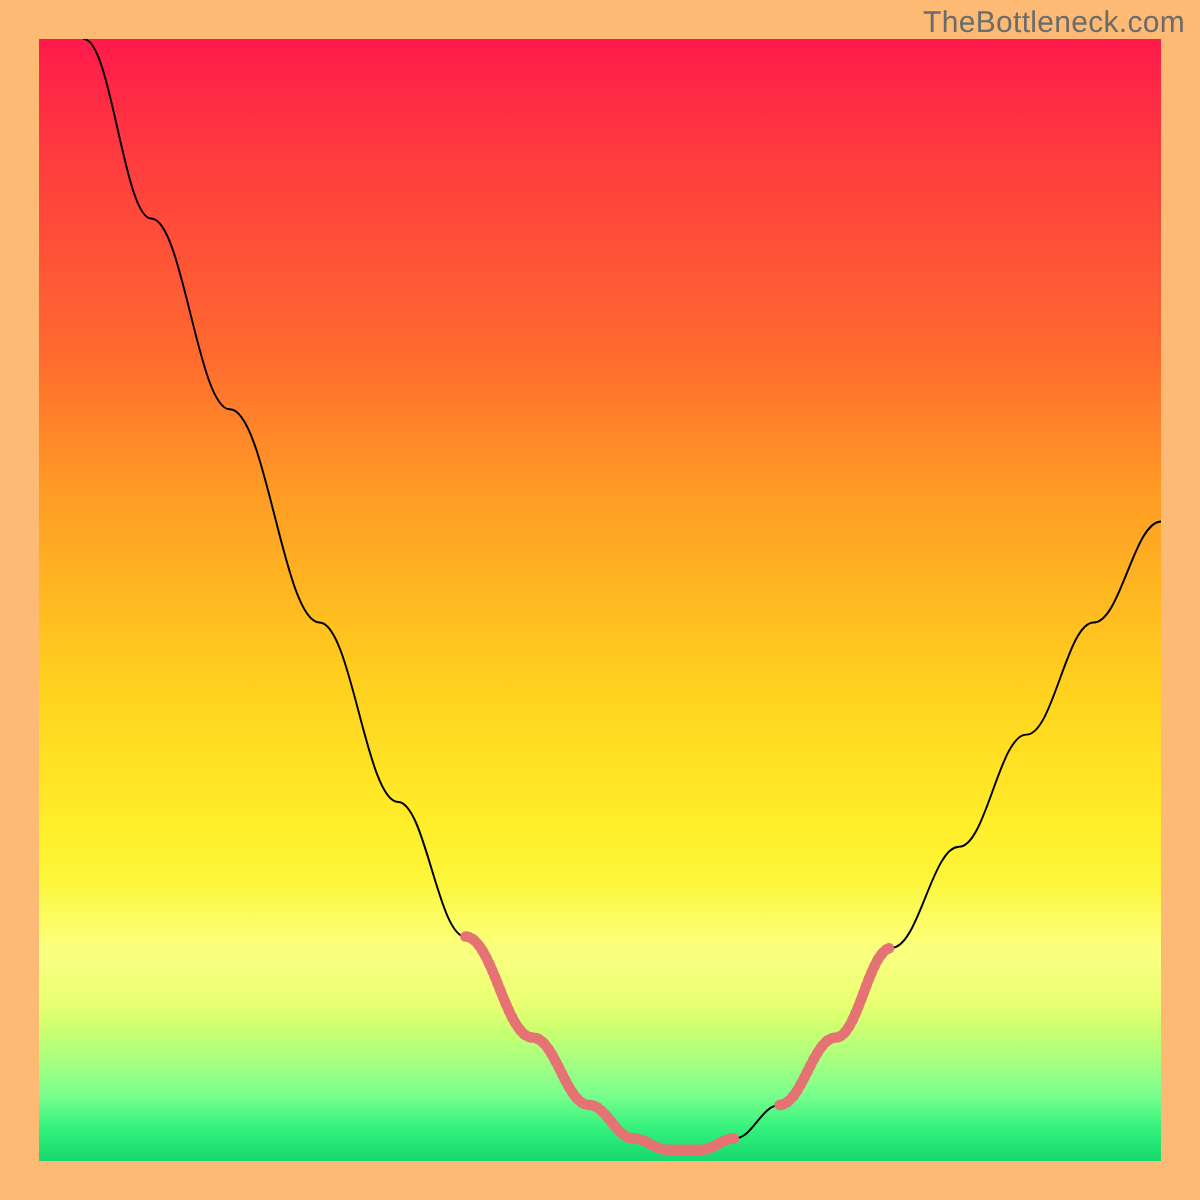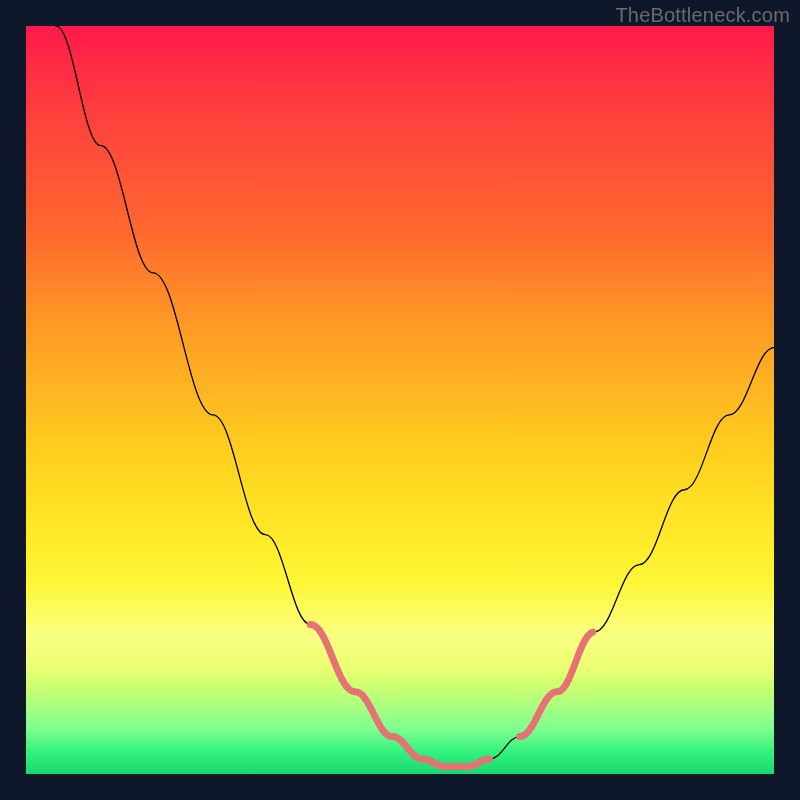--- a/index.html
+++ b/index.html
@@ -10,21 +10,21 @@
     background: #000;
     overflow: hidden;
     font-family: Arial, Helvetica, sans-serif;
   }
   .frame {
     position: absolute;
     top: 0;
     left: 0;
     width: 800px;
     height: 800px;
-    background: #0f172a;
+    background: #fdba74;
   }
   .plot-area {
     position: absolute;
     top: 26px;
     left: 26px;
     width: 748px;
     height: 748px;
     overflow: hidden;
   }
   .gradient {

